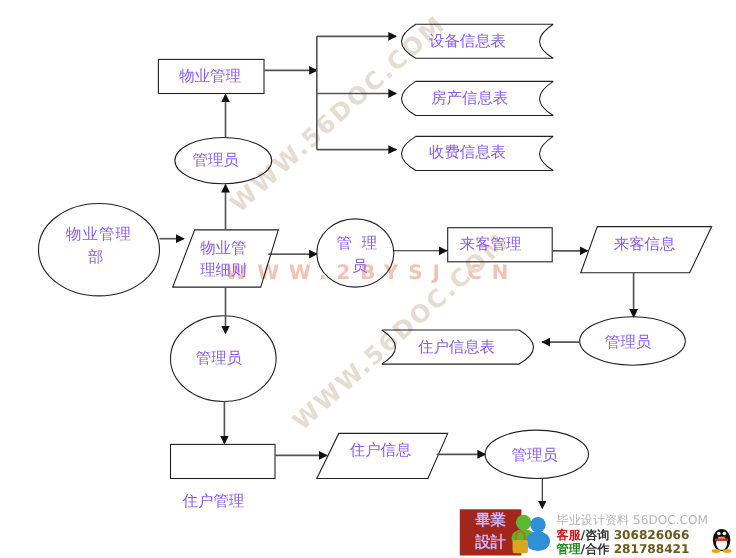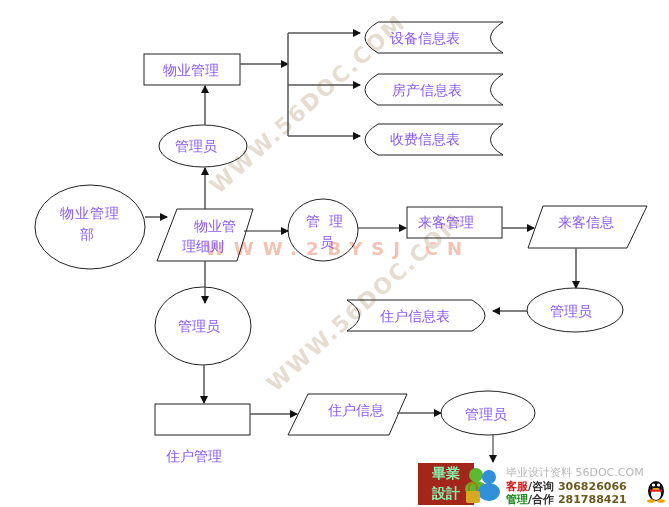--- a/index.html
+++ b/index.html
@@ -5,21 +5,21 @@
   html, body { margin:0; padding:0; background:#ffffff; }
   body { width:669px; height:507px; position:relative; overflow:hidden;
          font-family:"DejaVu Sans", "Liberation Sans", sans-serif; }
   svg.diagram { position:absolute; left:0; top:0; }
   .lbl { position:absolute; font-size:14px; color:#8b5cf6; white-space:nowrap; line-height:16px; }
   .lbl.center { text-align:center; }
   .wm { position:absolute; font-family:"DejaVu Sans", sans-serif; font-weight:bold;
         white-space:nowrap; pointer-events:none; }
   .footer { position:absolute; left:418px; top:463px; width:251px; height:44px; }
   .logo-box { position:absolute; left:0; top:0; width:56px; height:42px; background:#a3261a;
-              color:#86efac; font-weight:bold; font-size:14px; line-height:20px; text-align:center; }
+              color:#c4b5fd; font-weight:bold; font-size:14px; line-height:20px; text-align:center; }
   .people-icon { position:absolute; left:44px; top:2px; width:40px; height:40px; }
   .ft-line { position:absolute; left:88px; font-size:11px; white-space:nowrap; line-height:13px; }
   .ft-l1 { top:3px; color:#b7b7b7; }
   .ft-l2 { top:17px; color:#333; font-weight:bold;text-align:center; }
   .ft-l3 { top:30px; color:#333; font-weight:bold; }
   .red { color:#d01515; } .green { color:#1d8a1d; } .olive { color:#6b5a1f; }
   .qq-icon { position:absolute; right:2px; top:14px; width:22px; height:26px; }
 </style>
 </head>
 <body>
@@ -90,31 +90,31 @@
   </g>
 </svg>
 
 <div class="lbl" style="left:163px;top:62px;">物业管理</div>
 <div class="lbl" style="left:390px;top:30px;">设备信息表</div>
 <div class="lbl" style="left:392px;top:82px;">房产信息表</div>
 <div class="lbl" style="left:390px;top:131px;">收费信息表</div>
 <div class="lbl" style="left:175px;top:138px;">管理员</div>
 <div class="lbl center" style="left:58px;top:205px;width:64px;letter-spacing:1px;">物业管理</div>
 <div class="lbl" style="left:80px;top:226px;">部</div>
-<div class="lbl" style="left:182px;top:218px;margin-left:12px;">物业管</div>
+<div class="lbl" style="left:182px;top:218px;">物业管</div>
 <div class="lbl" style="left:182px;top:238px;">理细则</div>
 <div class="lbl" style="left:306px;top:213px;white-space:pre;">管  理</div>
 <div class="lbl" style="left:320px;top:234px;">员</div>
 <div class="lbl" style="left:418px;top:214px;">来客管理</div>
 <div class="lbl" style="left:558px;top:214px;">来客信息</div>
 <div class="lbl" style="left:550px;top:303px;">管理员</div>
 <div class="lbl" style="left:380px;top:308px;">住户信息表</div>
 <div class="lbl" style="left:178px;top:318px;">管理员</div>
 <div class="lbl" style="left:166px;top:412px;margin-top:36px;">住户管理</div>
-<div class="lbl" style="left:328px;top:402px;">住户信息</div>
+<div class="lbl" style="left:318px;top:402px;">住户信息</div>
 <div class="lbl" style="left:465px;top:406px;">管理员</div>
 
 <div class="footer">
   <div class="logo-box">
     <div>畢業</div>
     <div>設計</div>
   </div>
   <svg class="people-icon" viewBox="0 0 40 40">
     <circle cx="14" cy="10" r="7" fill="#5cb82e"></circle>
     <ellipse cx="14" cy="24" rx="11" ry="8" fill="#5cb82e"></ellipse>

